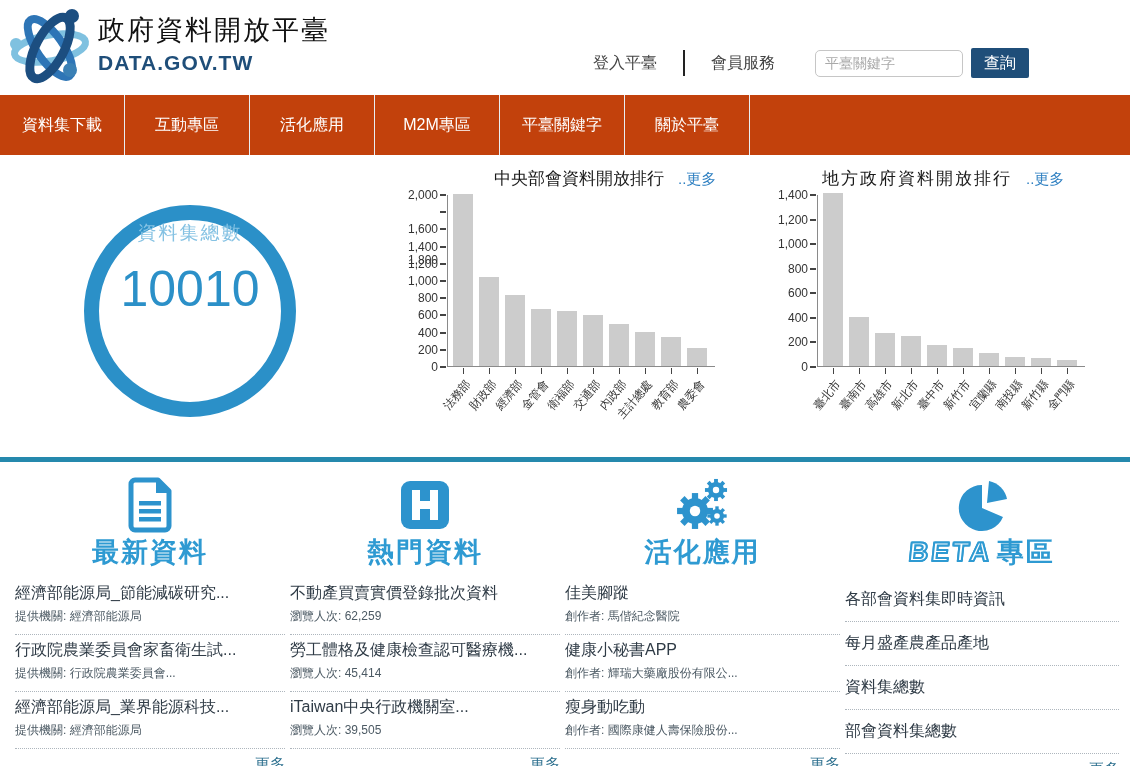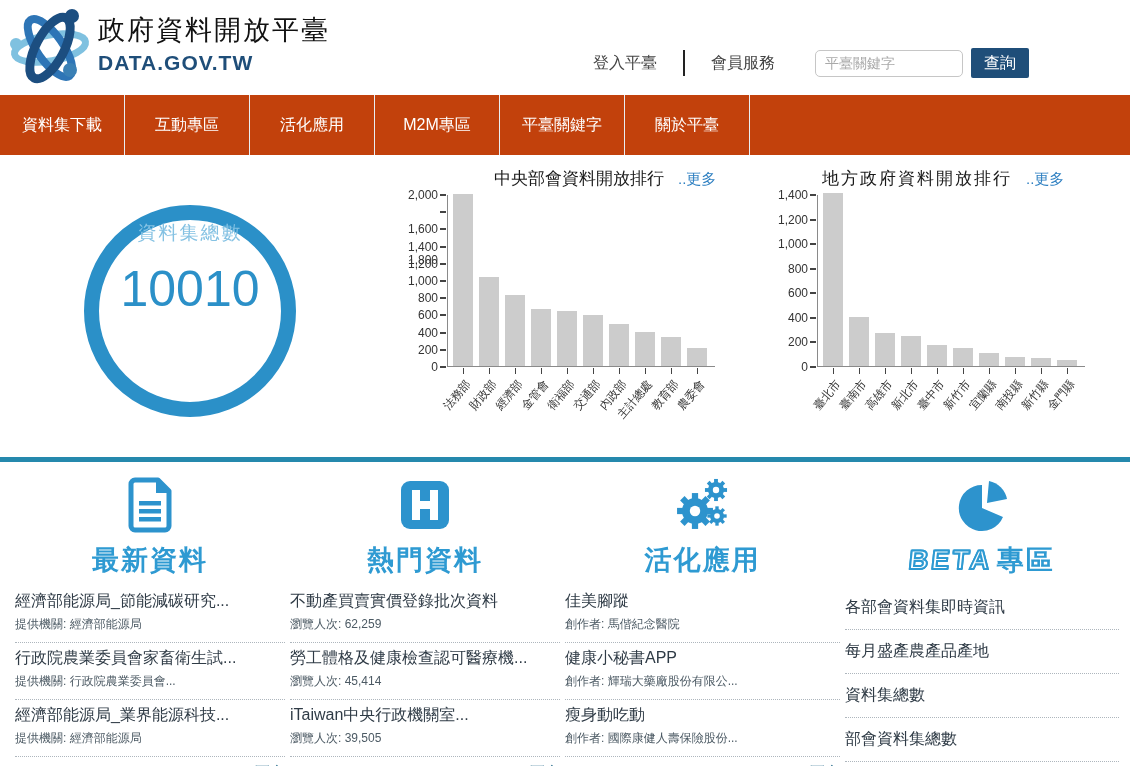--- a/index.html
+++ b/index.html
@@ -49,21 +49,21 @@
   .xtick-mark { position:absolute; top:173px; width:1px; height:6px; background:#444; }
   .xcat { position:absolute; top:182px; font-size:11.5px; color:#333; white-space:nowrap; transform:rotate(-50deg); transform-origin:100% 0; }
 
   
   .section-divider { height:5px; background:#2589ad; }
 
   
   .bottom { display:grid; grid-template-columns:270px 270px 275px 274px; column-gap:5px; padding:14px 0 0 15px; height:304px; }
   .col { position:relative; }
   .col-icon { height:58px; display:flex; align-items:center; justify-content:center; }
-  .col-title { text-align:center; font-size:27px; font-weight:bold; color:#2e9ad2; margin:8px 0 8px; letter-spacing:2px; }
+  .col-title { text-align:center; font-size:27px; font-weight:bold; color:#2e9ad2; margin:0 0 8px; letter-spacing:2px; }
   .beta-outline { color:#fff; -webkit-text-stroke:2px #2e9ad2; text-shadow:-1px 0 #2e9ad2,1px 0 #2e9ad2,0 -1px #2e9ad2,0 1px #2e9ad2; display:inline-block; transform:skewX(-6deg); letter-spacing:3px; margin-right:4px; }
   .item { padding:3px 0 6px; border-bottom:1px dotted #aeb6bd; }
   .item-title { font-size:16px; color:#2f3b46; line-height:24px; cursor:pointer; white-space:nowrap; overflow:hidden; }
   .item-sub { font-size:12px; color:#4c5a64; line-height:23px; white-space:nowrap; overflow:hidden; }
   .item.simple { padding:9px 0 10px; }
   .more-link { text-align:right; font-size:15px; color:#2c6f8e; margin-top:6px; cursor:pointer; }
 
   svg .blue-fill { fill:#2d93cd; }
   svg .blue-stroke { stroke:#2d93cd; fill:none; }
 </style>

